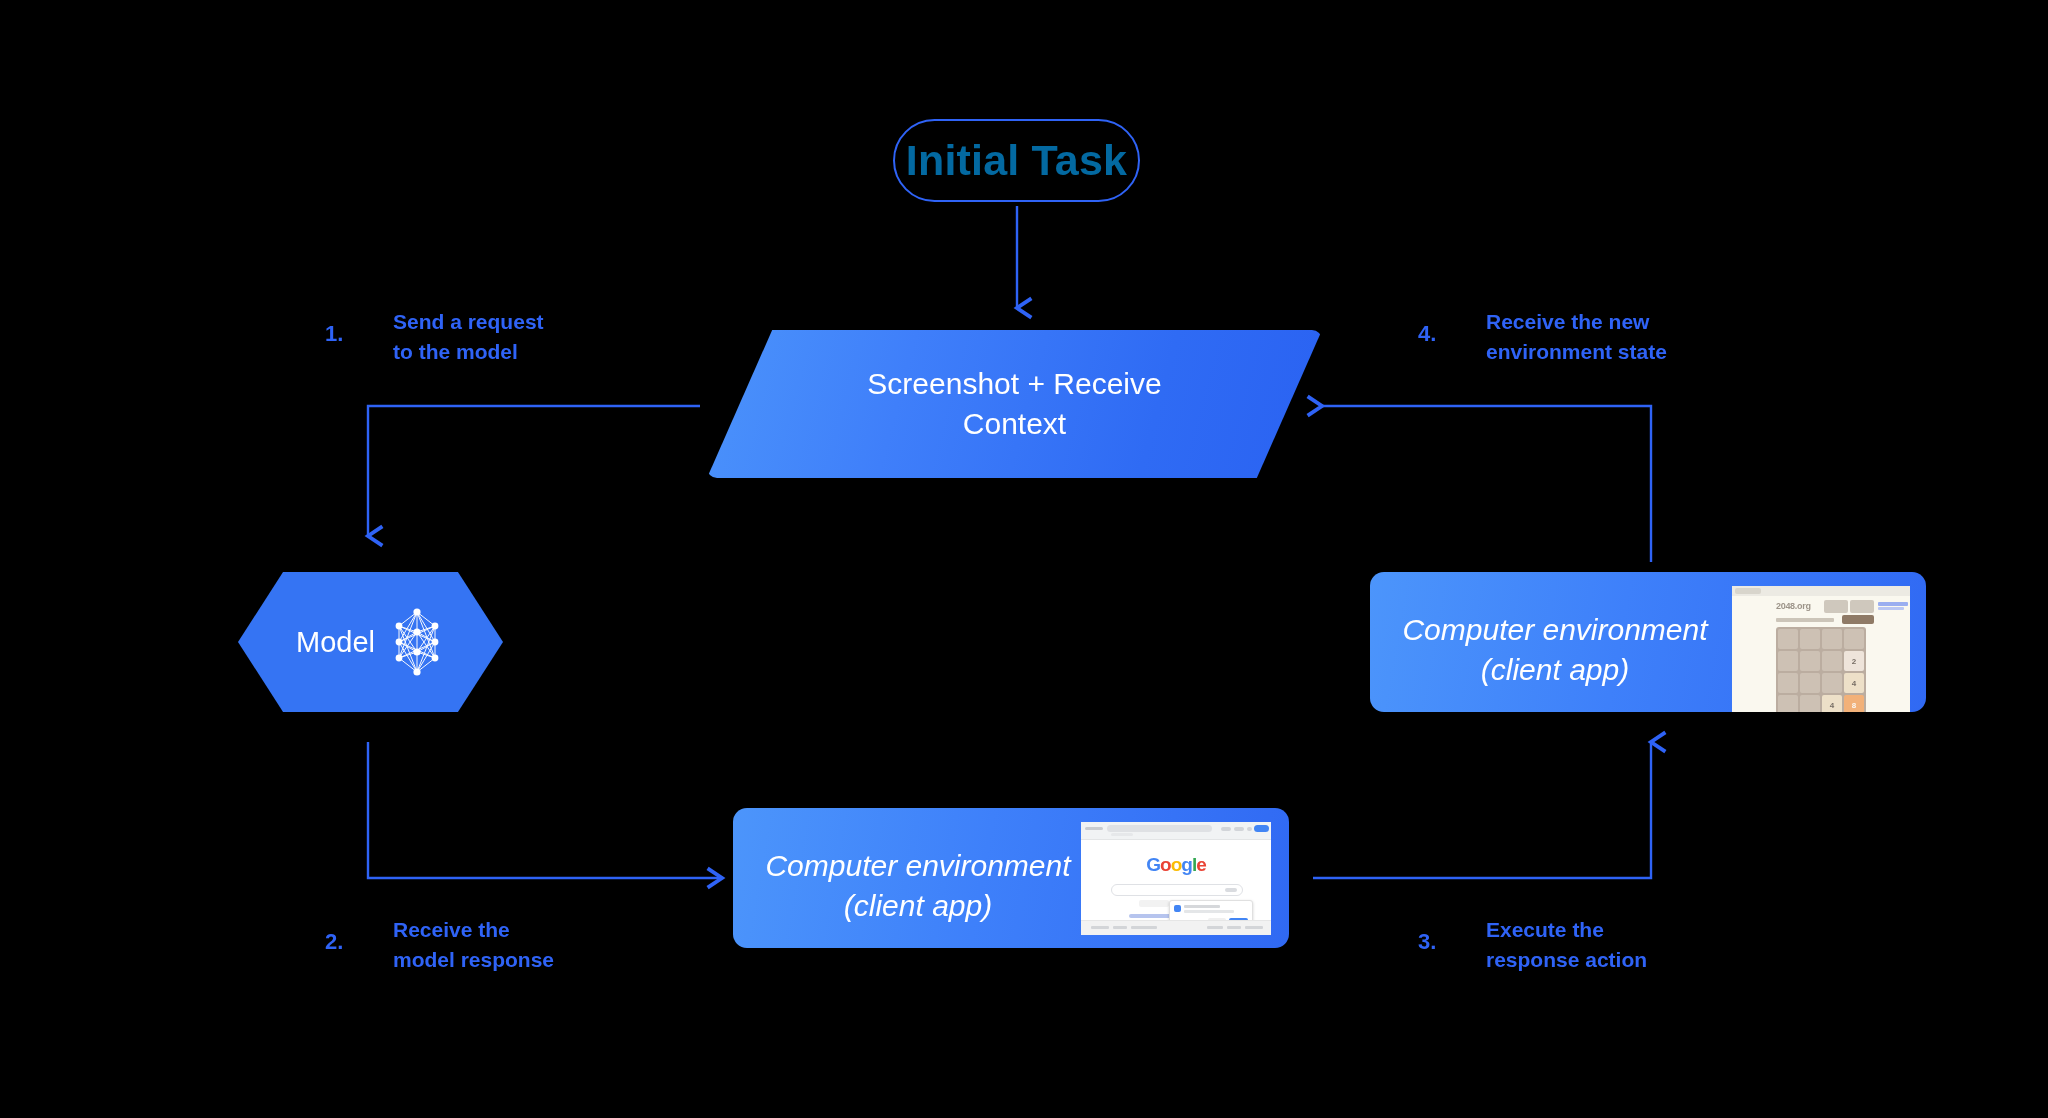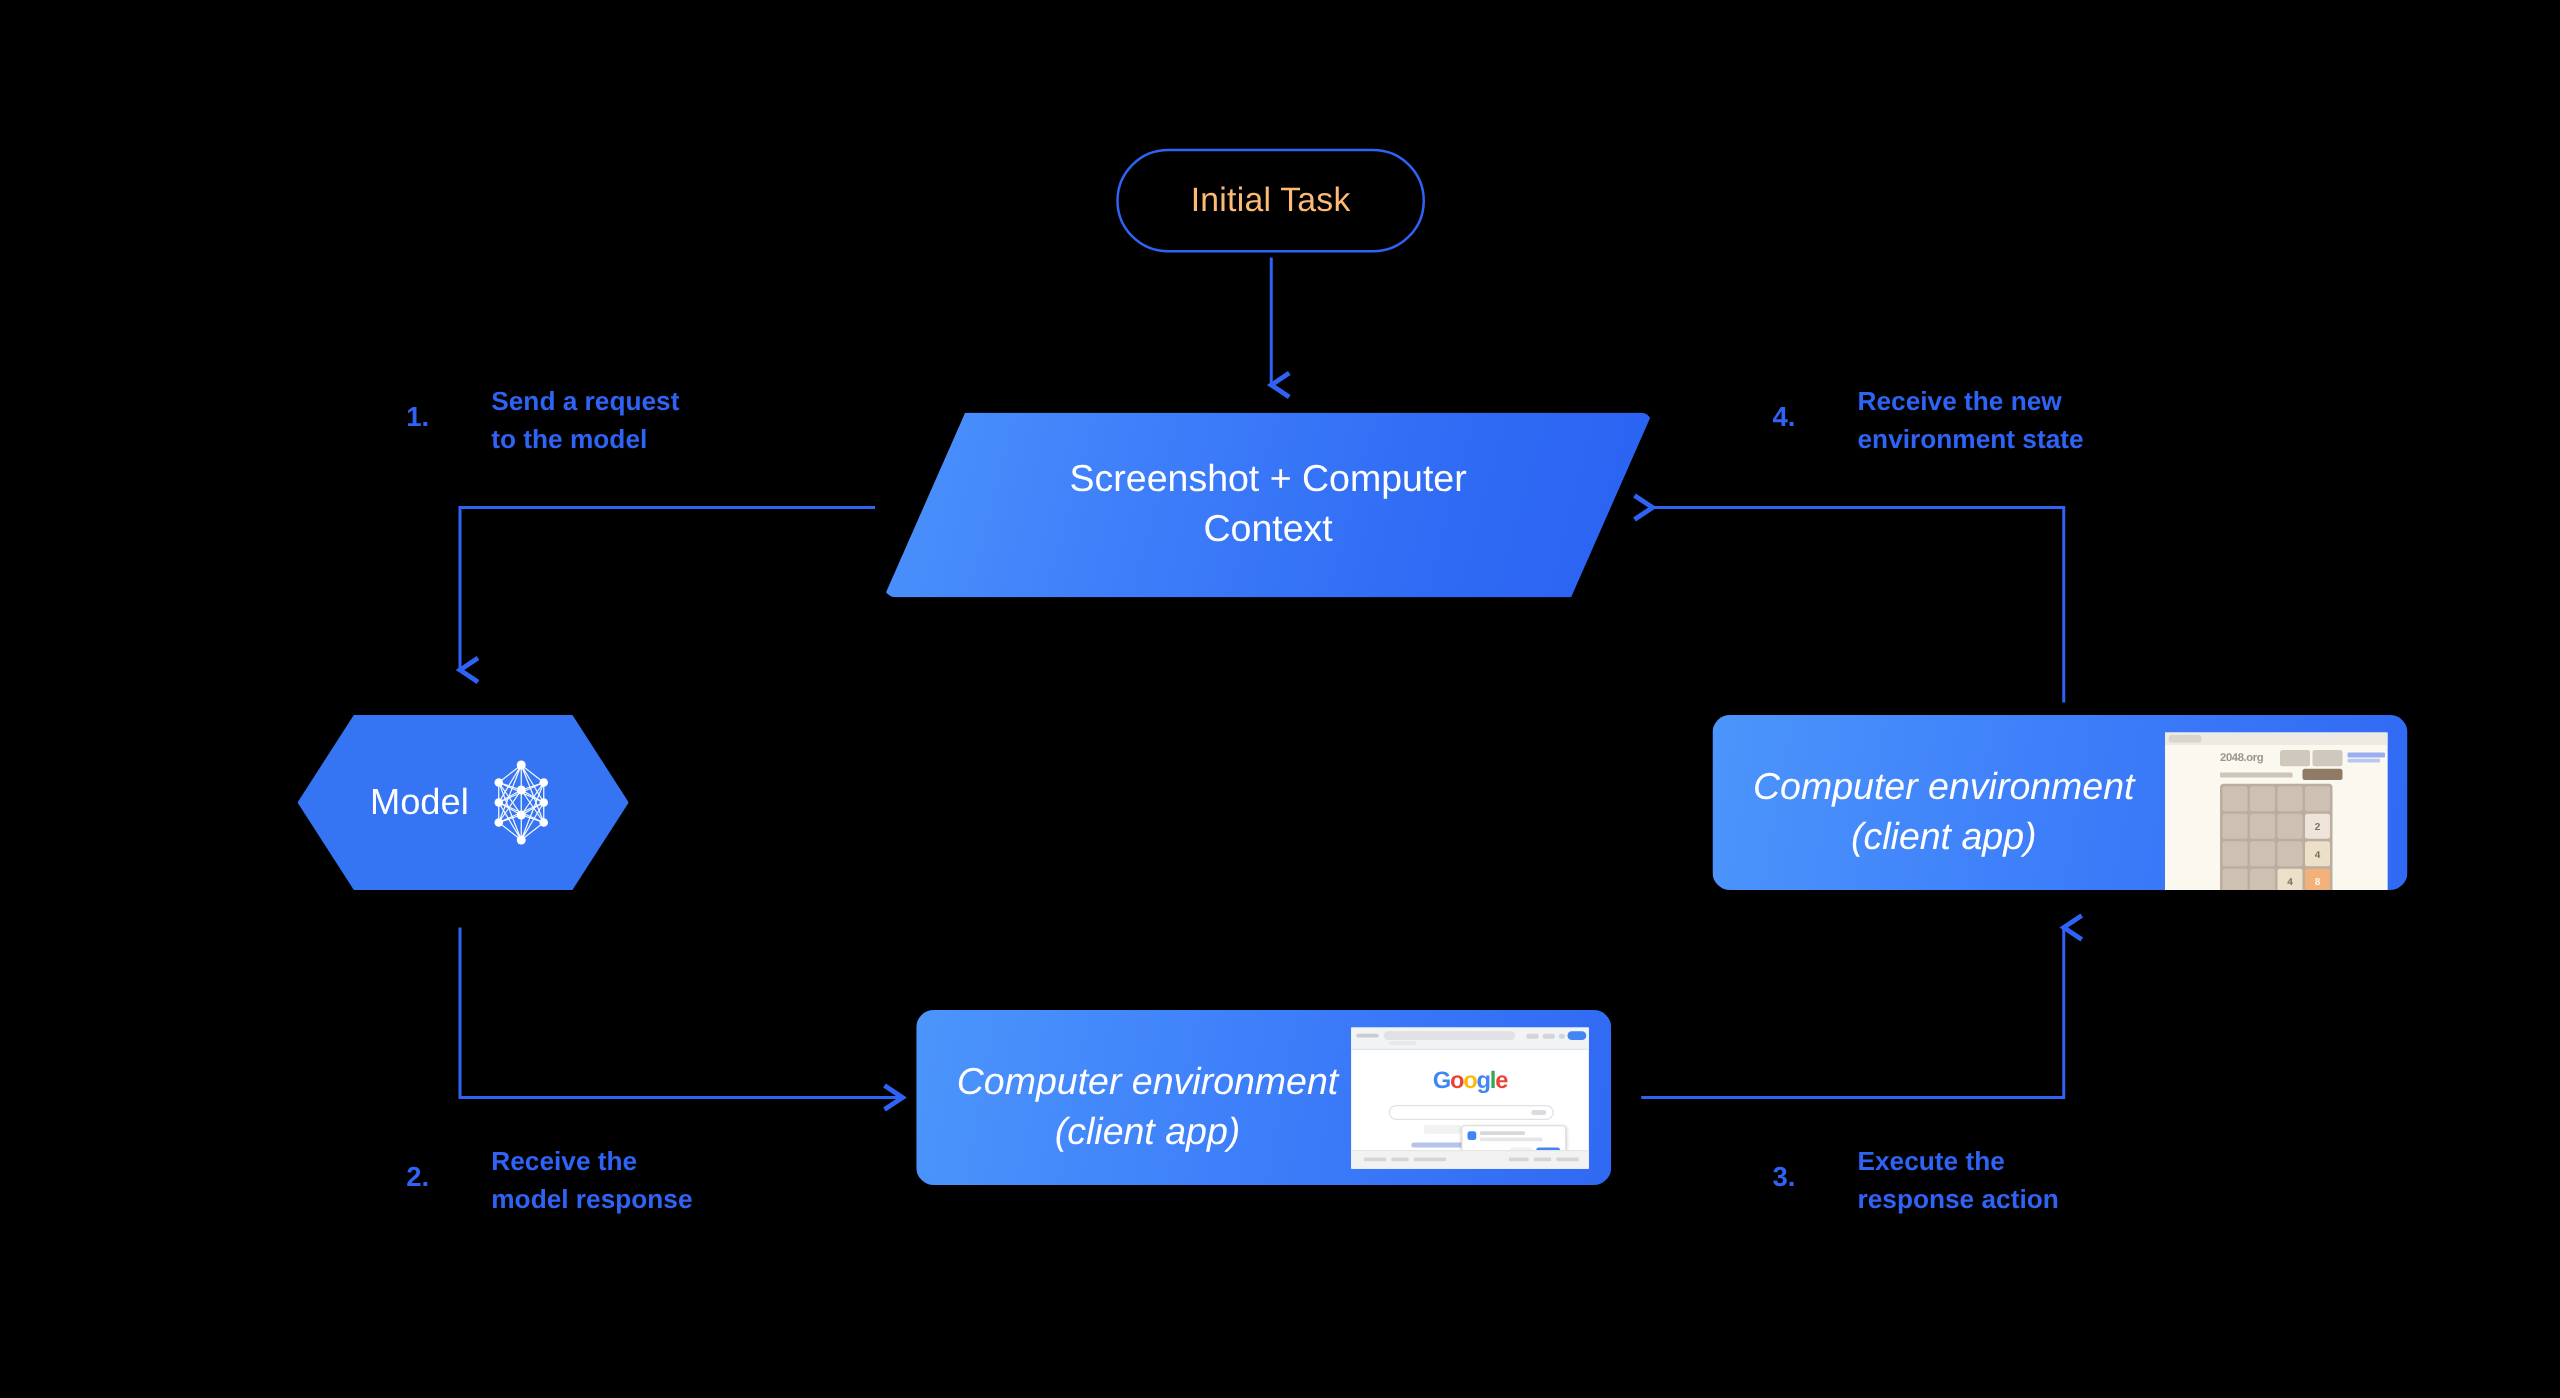--- a/index.html
+++ b/index.html
@@ -14,21 +14,21 @@
   .wires{position:absolute;left:0;top:0;width:2048px;height:1118px;pointer-events:none;}
 
   
   .pill{
     position:absolute;left:893px;top:119px;width:247px;height:83px;
     border:2px solid #2f63f6;border-radius:42px;
     display:flex;align-items:center;justify-content:center;
     box-sizing:border-box;
   }
   .pill span{
-    color:#fdba74;font-size:27px;letter-spacing:.2px;font-weight:400;
+    color:#0369a1;font-size:43px;letter-spacing:.2px;font-weight:700;
   }
 
   
   .para{
     position:absolute;left:707px;top:330px;width:615px;height:148px;
   }
   .para .shape{
     position:absolute;inset:0;
     background:linear-gradient(105deg,#4b93fb 0%,#3f7ffa 32%,#2f6bf4 72%,#2a62f2 100%);
     -webkit-clip-path:polygon(10.6% 0%,100% 0%,89.4% 100%,0% 100%);
@@ -169,21 +169,21 @@
     </g>
   </svg>
 
   <div class="pill">
     <span>Initial Task</span>
   </div>
 
   <div class="para">
     <div class="shape"></div>
     <div class="txt">
-      <div>Screenshot + Computer</div>
+      <div>Screenshot + Receive</div>
       <div>Context</div>
     </div>
   </div>
 
   <div class="hex">
     <div class="shape"></div>
     <div class="inner">
       <div class="label">Model</div>
       <svg class="nn" viewBox="0 0 56 72">
         <g stroke="#ffffff" stroke-width="1" fill="none" opacity="0.95">

